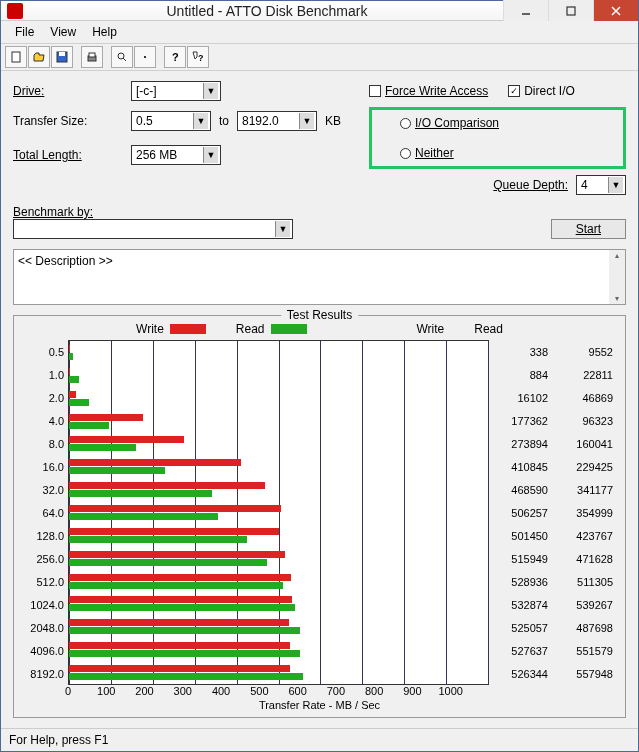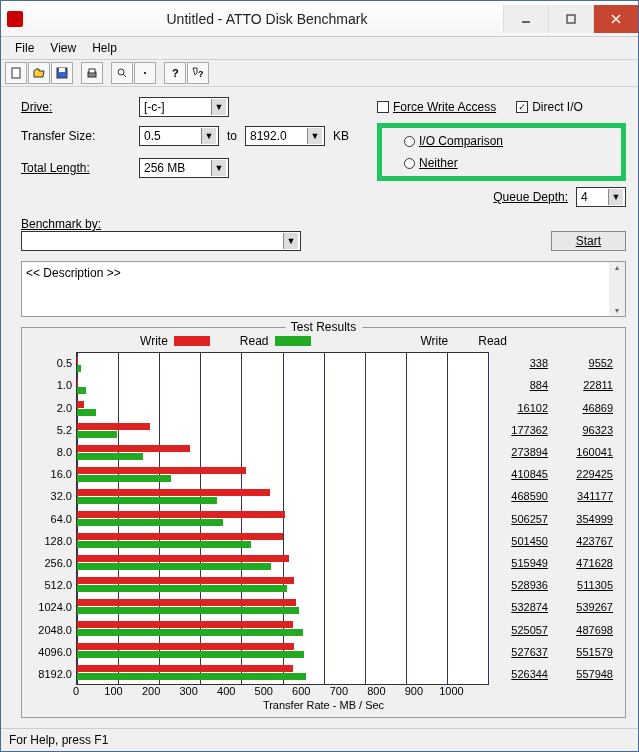--- a/index.html
+++ b/index.html
@@ -1,41 +1,41 @@
 <!DOCTYPE html>
 <html><head>
 <meta charset="utf-8">
 <style>
 * { box-sizing: border-box; margin: 0; padding: 0; }
 body { font-family: Tahoma, Arial, sans-serif; font-size: 12px; background: #fff; width: 639px; height: 752px; overflow: hidden; }
 .window { border: 1px solid #4a6a9a; background: #f0f0f0; width: 639px; height: 752px; display: flex; flex-direction: column; }
-.titlebar { background: linear-gradient(#fff, #f5f5f5); height: 36px; display: flex; align-items: center; padding: 0 0 0 6px; border-bottom: 1px solid #ccc; }
+.titlebar { background: linear-gradient(#fff, #f5f5f5); height: 20px; display: flex; align-items: center; padding: 0 0 0 6px; border-bottom: 1px solid #ccc; }
 .titlebar .icon { width: 16px; height: 16px; background: #c00; border-radius: 2px; margin-right: 8px; }
 .titlebar .title { flex: 1; text-align: center; font-size: 14px; color: #222; }
 .winbtns { display: flex; }
 .winbtn { width: 45px; height: 28px; display: flex; align-items: center; justify-content: center; background: #eee; border-left: 1px solid #ddd; cursor: pointer; }
 .winbtn.close { background: #c74632; color: #fff; }
 .winbtn svg { width: 10px; height: 10px; }
 .menubar { display: flex; padding: 2px 6px; background: #f0f0f0; border-bottom: 1px solid #d0d0d0; }
 .menubar span { padding: 2px 8px; cursor: pointer; }
 .toolbar { display: flex; padding: 2px 4px; background: #f0f0f0; border-bottom: 1px solid #d0d0d0; gap: 1px; }
 .tbtn { width: 22px; height: 22px; border: 1px solid #aaa; background: #f8f8f8; display: flex; align-items: center; justify-content: center; cursor: pointer; }
 .tbtn.sep { border: none; background: none; width: 6px; }
-.content { padding: 10px 12px; flex: 1; display: flex; flex-direction: column; gap: 10px; overflow: hidden; margin-left: 8px; }
+.content { padding: 10px 12px; flex: 1; display: flex; flex-direction: column; gap: 10px; overflow: hidden; }
 .row { display: flex; align-items: center; gap: 8px; }
 .label { text-decoration: underline; text-decoration-style: solid; }
 .combo { background: #fff; border: 1px solid #333; height: 20px; padding: 0 18px 0 4px; position: relative; display: flex; align-items: center; cursor: pointer; font-size: 12px; }
 .combo::after { content: '▼'; position: absolute; right: 2px; top: 1px; font-size: 9px; background: #ddd; width: 14px; height: 16px; display: flex; align-items: center; justify-content: center; border-left: 1px solid #888; }
 .top-grid { display: grid; grid-template-columns: 110px 230px 1fr; gap: 6px 8px; align-items: center; }
 .checkbox { display: flex; align-items: center; gap: 4px; cursor: pointer; }
 .checkbox .box { width: 12px; height: 12px; border: 1px solid #333; background: #fff; display: flex; align-items: center; justify-content: center; font-size: 9px; }
 .radio { display: flex; align-items: center; gap: 4px; cursor: pointer; }
 .radio .dot { width: 11px; height: 11px; border: 1px solid #333; border-radius: 50%; background: #fff; display: flex; align-items: center; justify-content: center; }
 .radio .dot.on::after { content: ''; width: 5px; height: 5px; background: #000; border-radius: 50%; }
-.group-box { border: 5px solid #22c55e; padding: 6px 22px; display: flex; flex-direction: column; gap: 8px; }
+.group-box { border: 3px solid #22c55e; padding: 6px 28px; display: flex; flex-direction: column; gap: 16px; }
 .btn { background: #e8e8e8; border: 1px solid #888; padding: 2px 24px; cursor: pointer; }
 .desc-box { background: #fff; border: 1px solid #999; height: 56px; padding: 4px; position: relative; }
 .desc-scroll { position: absolute; right: 0; top: 0; bottom: 0; width: 16px; background: #eee; display: flex; flex-direction: column; justify-content: space-between; }
 .desc-scroll div { font-size: 8px; text-align: center; padding: 1px; color: #666; }
 .results { border: 1px solid #999; padding: 6px; flex: 1; display: flex; flex-direction: column; position: relative; }
 .results .legend-title { position: absolute; top: -8px; left: 50%; transform: translateX(-50%); background: #f0f0f0; padding: 0 6px; font-size: 12px; }
 .legend { display: flex; justify-content: center; gap: 30px; margin-bottom: 4px; }
 .legend-item { display: flex; align-items: center; gap: 6px; }
 .swatch { width: 36px; height: 10px; }
 .swatch.write { background: #d22; }
@@ -43,21 +43,21 @@
 .chart-area { display: flex; flex: 1; }
 .chart-labels { width: 48px; display: flex; flex-direction: column; text-align: right; font-size: 11px; }
 .chart-labels div { flex: 1; display: flex; align-items: center; justify-content: flex-end; padding-right: 4px; }
 .chart-bars { flex: 1; position: relative; border: 1px solid #333; background: #fff; }
 .grid-line { position: absolute; top: 0; bottom: 0; width: 1px; background: #335; }
 .bar-row { position: absolute; left: 0; height: 18px; display: flex; flex-direction: column; justify-content: center; gap: 1px; }
 .bar { height: 7px; }
 .bar.write { background: #d22; }
 .bar.read { background: #2a2; }
 .chart-values { width: 130px; display: flex; flex-direction: column; font-size: 11px; }
-.chart-values .vrow { flex: 1; display: flex; align-items: center; text-decoration: underline; }
+.chart-values .vrow { flex: 1; display: flex; align-items: center; }
 .chart-values .vrow span { flex: 1; text-align: right; padding-right: 6px; }
 .x-axis { display: flex; margin-left: 48px; margin-right: 130px; font-size: 11px; }
 .x-axis div { flex: 1; text-align: center; transform: translateX(-50%); }
 .x-label { text-align: center; font-size: 11px; margin-top: 2px; }
 .status { border-top: 1px solid #ccc; padding: 4px 8px; background: #f0f0f0; font-size: 12px; }
 </style>
 </head>
 <body>
 
 <div class="window">
@@ -234,21 +234,21 @@
           </div>
         <div class="legend-item">
             <span>Read</span>
           </div>
       </div>
       <div class="chart-area">
         <div class="chart-labels" id="y-labels">
             <div>0.5</div>
             <div>1.0</div>
             <div>2.0</div>
-            <div>5.2</div>
+            <div>4.0</div>
             <div>8.0</div>
             <div>16.0</div>
             <div>32.0</div>
             <div>64.0</div>
             <div>128.0</div>
             <div>256.0</div>
             <div>512.0</div>
             <div>1024.0</div>
             <div>2048.0</div>
             <div>4096.0</div>

